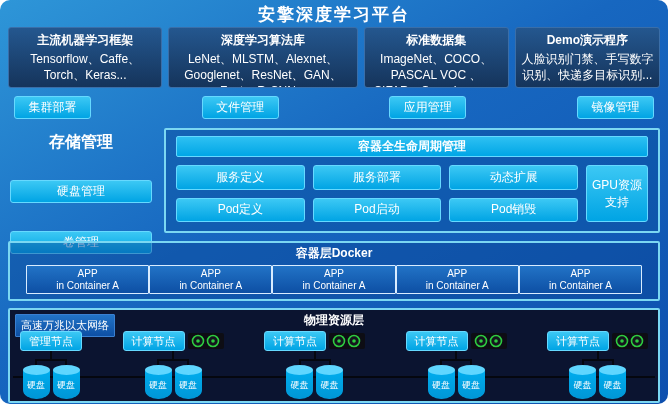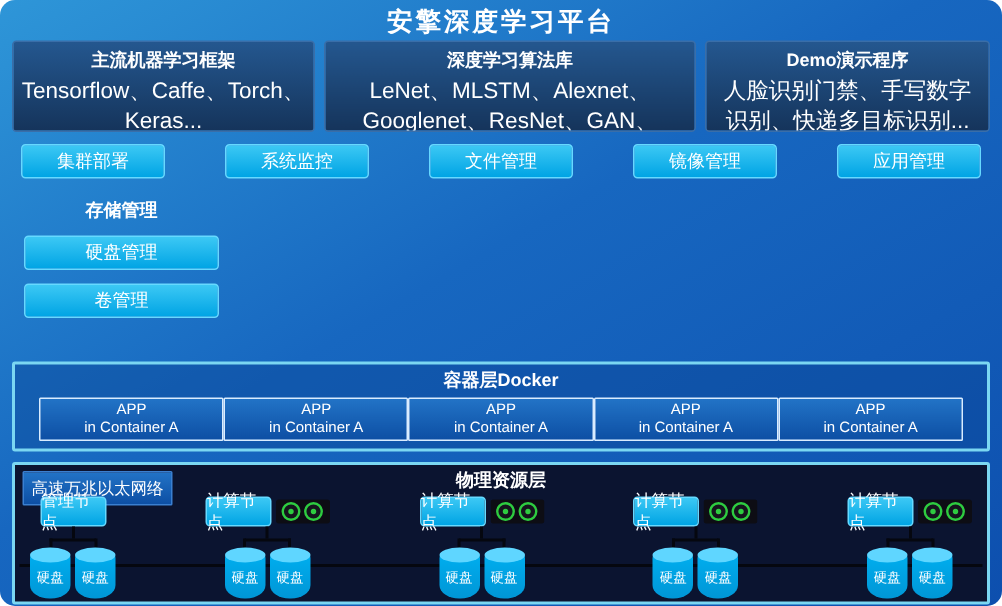--- a/index.html
+++ b/index.html
@@ -15,35 +15,35 @@
   .page-title { flex:0 0 auto; height:25px; line-height:26px; text-align:center;
     color:#fff; font-weight:bold; font-size:17px; letter-spacing:2px; }
 
   
   .row-frameworks { display:flex; gap:6px; height:61px; flex:0 0 auto; }
   .fw-box { border-radius:3px; color:#fff; text-align:center; padding:4px 4px 2px;
     background:linear-gradient(180deg,#24578f 0%, #15345b 100%);
     border:1px solid #3a6ea8; overflow:hidden; }
   .fw-1 { flex:158; } .fw-2 { flex:196; } .fw-3 { flex:148; } .fw-4 { flex:148; }
   .fw-title { font-size:12px; font-weight:bold; margin-bottom:2px; white-space:nowrap; }
-  .fw-content { font-size:15px; line-height:1.35; }
+  .fw-content { font-size:12px; line-height:1.35; }
 
   
   .btn { background:linear-gradient(180deg,#3cc8f4 0%, #00a4e4 100%);
     border:1px solid #66d9ff; border-radius:3px; color:#fff;
     display:flex; align-items:center; justify-content:center; font-size:12px; }
 
   .row-mgmt { display:flex; justify-content:space-between; margin-top:8px; padding:0 6px; flex:0 0 auto; }
-  .mgmt-btn { width:96px; height:23px; }
+  .mgmt-btn { width:77px; height:23px; }
 
   
   .row-middle { display:flex; gap:10px; margin-top:9px; height:105px; flex:0 0 auto; }
   .side-col { width:146px; display:flex; flex-direction:column; align-items:center; padding:0 2px; }
-  .side-title { color:#fff; font-weight:bold; font-size:12px; margin:4px 0 8px; }
-  .side-btn { width:130px; height:23px; margin-bottom:9px; flex:0 0 auto; }
+  .side-title { color:#fff; font-weight:bold; font-size:16px; margin:4px 0 8px; }
+  .side-btn { width:142px; height:23px; margin-bottom:9px; flex:0 0 auto;margin-top:19px; }
 
   .lifecycle { flex:1; border:2px solid #7bd7f2; border-radius:2px;
     background:rgba(13,84,164,0.55); display:flex; flex-direction:column; }
   .lc-title { margin:6px 10px 0; height:21px; border-radius:2px;
     background:linear-gradient(180deg,#2ec0f2,#00a6e6); border:1px solid #66d9ff;
     color:#fff; font-weight:bold; font-size:12px; display:flex; align-items:center; justify-content:center; }
   .lc-body { flex:1; display:flex; gap:8px; padding:8px 10px 9px; }
   .lc-grid { flex:1; display:grid; grid-template-columns:repeat(3,1fr); grid-template-rows:1fr 1fr; gap:8px; }
   .gpu-btn { width:62px; text-align:center; line-height:1.35; padding:2px; }
 
@@ -60,21 +60,21 @@
   .physical-layer { margin-top:7px; flex:1; border:2px solid #7bd7f2; border-radius:2px;
     background:#0b1430; position:relative; padding:2px 8px; }
   .pl-title { text-align:center; color:#fff; font-weight:bold; font-size:12px; }
   .network-label { position:absolute; left:5px; top:4px; border-radius:1px;
     background:linear-gradient(180deg,#2273c6,#0d4fa4); border:1px solid #3a7fd0;
     color:#fff; font-size:11px; padding:3px 5px; }
   .bus { position:absolute; left:3px; right:3px; top:66px; height:2px; background:#05070f; }
   .nodes { display:flex; justify-content:space-between; margin-top:2px; padding:0 2px; position:relative; }
   .node-group { display:flex; flex-direction:column; align-items:center; }
   .node-head { display:flex; align-items:center; gap:3px; }
-  .node-btn { width:44px; height:20px; font-size:11px; }
+  .node-btn { width:62px; height:20px; font-size:11px; }
   .stem { width:2px; height:8px; background:#05070f; }
   .disks { display:flex; gap:3px; position:relative; padding-top:5px; }
   .disks::before { content:""; position:absolute; top:0; left:13px; right:13px; height:2px; background:#05070f; }
   .disk-wrap { position:relative; z-index:1; }
   .disk-wrap::before { content:""; position:absolute; top:-5px; left:50%; margin-left:-1px; width:2px; height:6px; background:#05070f; }
   .disk { position:relative; width:27px; height:30px; margin-top:5px;
     background:linear-gradient(180deg,#00aeef,#0096d6);
     border-radius:3px 3px 13px 13px / 3px 3px 9px 9px; }
   .disk::before { content:""; position:absolute; top:-4px; left:0; width:27px; height:10px;
     background:#5fd6ff; border-radius:50%; }
@@ -90,42 +90,59 @@
 
   <div class="row-frameworks">
     <div class="fw-box fw-1">
       <div class="fw-title">主流机器学习框架</div>
       <div class="fw-content">Tensorflow、Caffe、Torch、Keras...</div>
     </div>
     <div class="fw-box fw-2">
       <div class="fw-title">深度学习算法库</div>
       <div class="fw-content">LeNet、MLSTM、Alexnet、Googlenet、ResNet、GAN、Faster R-CNN...</div>
     </div>
+    <div class="fw-box fw-3">
+      <div class="fw-title">标准数据集</div>
+      <div class="fw-content">ImageNet、COCO、PASCAL VOC 、CIFAR、Open Image、Youtube-8M...</div>
+    </div>
     <div class="fw-box fw-4">
       <div class="fw-title">Demo演示程序</div>
       <div class="fw-content">人脸识别门禁、手写数字识别、快递多目标识别...</div>
     </div>
   </div>
 
   <div class="row-mgmt">
     <div class="btn mgmt-btn">集群部署</div>
-    <div class="btn mgmt-btn">系统监控</div>
     <div class="btn mgmt-btn">文件管理</div>
+    <div class="btn mgmt-btn">应用管理</div>
     <div class="btn mgmt-btn">镜像管理</div>
-    <div class="btn mgmt-btn">应用管理</div>
   </div>
 
   <div class="row-middle">
 
     <div class="side-col">
       <div class="side-title">存储管理</div>
       <div class="btn side-btn">硬盘管理</div>
       <div class="btn side-btn">卷管理</div>
     </div>
 
+    <div class="lifecycle">
+      <div class="lc-title">容器全生命周期管理</div>
+      <div class="lc-body">
+        <div class="lc-grid">
+          <div class="btn">服务定义</div>
+          <div class="btn">服务部署</div>
+          <div class="btn">动态扩展</div>
+          <div class="btn">Pod定义</div>
+          <div class="btn">Pod启动</div>
+          <div class="btn">Pod销毁</div>
+        </div>
+        <div class="btn gpu-btn">GPU资源支持</div>
+      </div>
+    </div>
 
 
   </div>
 
   <div class="container-layer">
     <div class="cl-title">容器层Docker</div>
     <div class="cl-apps">
       <div class="app-box">
         <div class="app-l1">APP</div>
         <div class="app-l2">in Container A</div>

